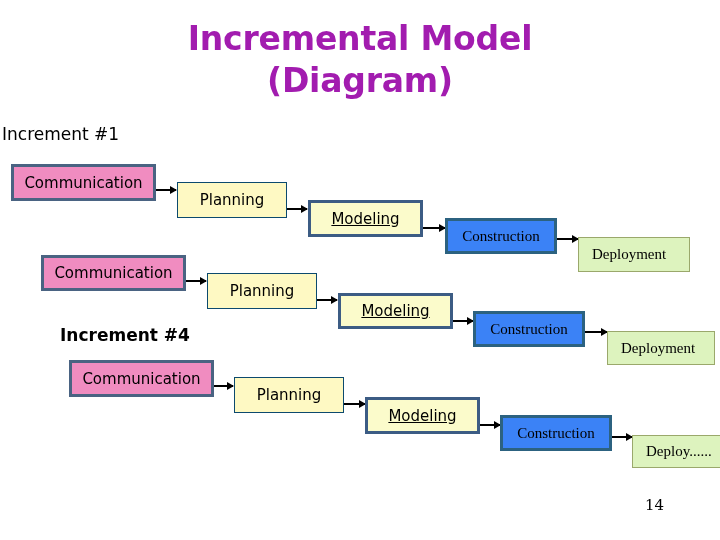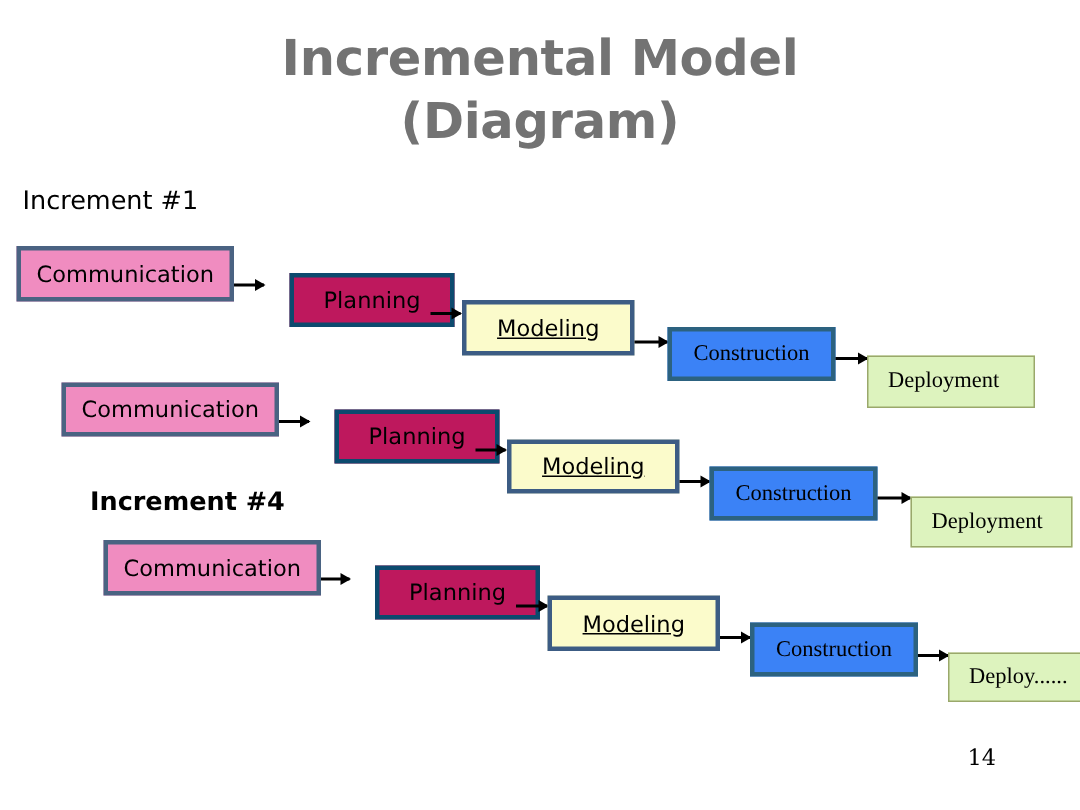--- a/index.html
+++ b/index.html
@@ -21,21 +21,21 @@
   
   .title-block {
     position: absolute;
     left: 0;
     top: 18px;
     width: 720px;
     text-align: center;
     font-weight: bold;
     font-size: 33px;
     line-height: 1.28;
-    color: #737373;
+    color: #a21caf;
     letter-spacing: -0.2px;
   }
   .title-line { display: block; }
 
   
   .increment-label {
     position: absolute;
     font-size: 17px;
     color: #000000;
     white-space: nowrap;
@@ -52,23 +52,22 @@
     font-size: 15px;
     color: #000000;
     white-space: nowrap;
     overflow: hidden;
   }
   .box.communication {
     background: #F08CC0;
     border: 3px solid #4A6382;
   }
   .box.planning {
-    background: #be185d;
-    border: 3px solid #0c4a6e;
-    margin-left: 16px;
+    background: #fef9c3;
+    border: 1px solid #0c4a6e;
   }
   .box.modeling {
     background: #FBFBCB;
     border: 3px solid #3C5C84;
     text-decoration: underline;
   }
   .box.construction {
     background: #3b82f6;
     border: 3px solid #2C6280;
     color: #000000;
@@ -112,21 +111,21 @@
 </head>
 <body>
 
 <div id="slide">
 
   <div class="title-block">
     <span class="title-line">Incremental Model</span>
     <span class="title-line">(Diagram)</span>
   </div>
 
-  <div class="increment-label" style="left:15px; top:124px;">Increment #1</div>
+  <div class="increment-label" style="left:2px; top:124px;">Increment #1</div>
 
   <div class="box communication" style="left:11px; top:164px; width:145px; height:37px;">
     <span>Communication</span>
   </div>
 
   <div class="arrow" style="left:156px; top:189px; width:20px;"></div>
 
   <div class="box planning" style="left:177px; top:182px; width:110px; height:36px;">
     <span>Planning</span>
   </div>

